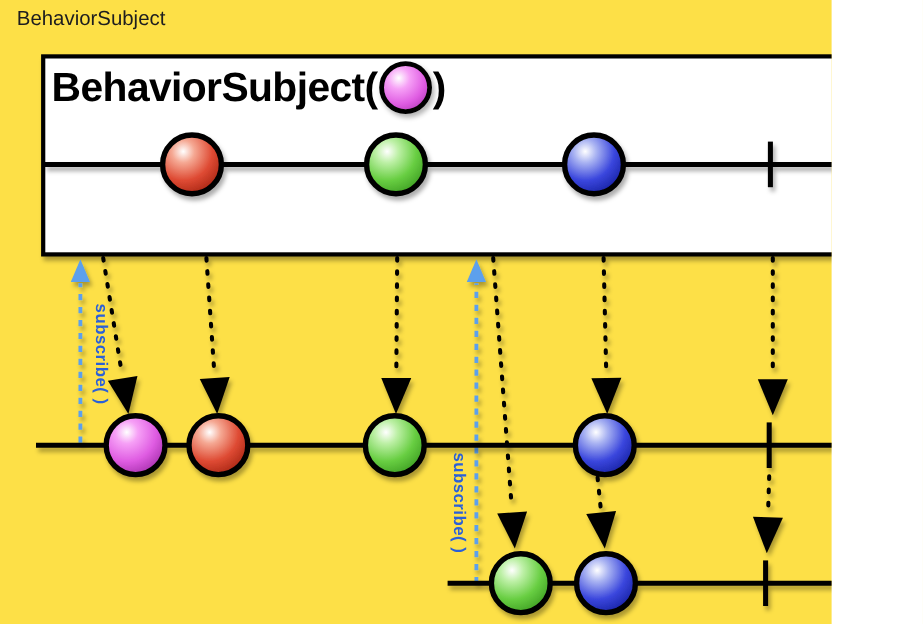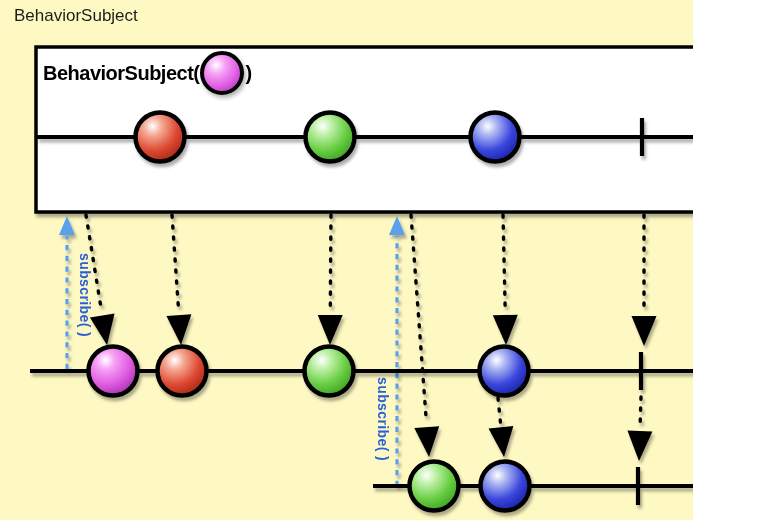--- a/index.html
+++ b/index.html
@@ -1,21 +1,21 @@
 <!DOCTYPE html>
 <html><head>
 <meta charset="utf-8">
 <style>
   html,body{margin:0;padding:0;background:#ffffff;}
-  .stage{position:relative;width:693px;height:520px;background:#fef9c3;overflow:hidden;
+  .stage{position:relative;width:693px;height:520px;background:#fde047;overflow:hidden;
          font-family:"Liberation Sans",sans-serif;}
   .stage svg{position:absolute;left:0;top:0;}
   .page-title{position:absolute;left:14px;top:6px;font-size:17px;color:#1d1d1f;}
   .box-header{position:absolute;left:43px;top:49px;height:48px;display:flex;align-items:center;
-              font-weight:bold;font-size:20px;color:#000;letter-spacing:-0.5px;justify-content:flex-end;}
+              font-weight:bold;font-size:34px;color:#000;letter-spacing:-0.5px;justify-content:flex-end;}
   .header-marble{display:inline-block;width:36px;height:36px;border:4px solid #000;
                  border-radius:50%;margin:0 1px;box-shadow:2px 3px 4px rgba(0,0,0,.30);}
   .sub-label{position:absolute;font-size:14px;font-weight:bold;white-space:nowrap;
              transform:rotate(90deg);transform-origin:0 0;letter-spacing:.4px;}
   .sub-label-1{left:93px;top:253px;}
   .sub-label-2{left:391px;top:377px;}
 </style>
 </head>
 <body>
 

